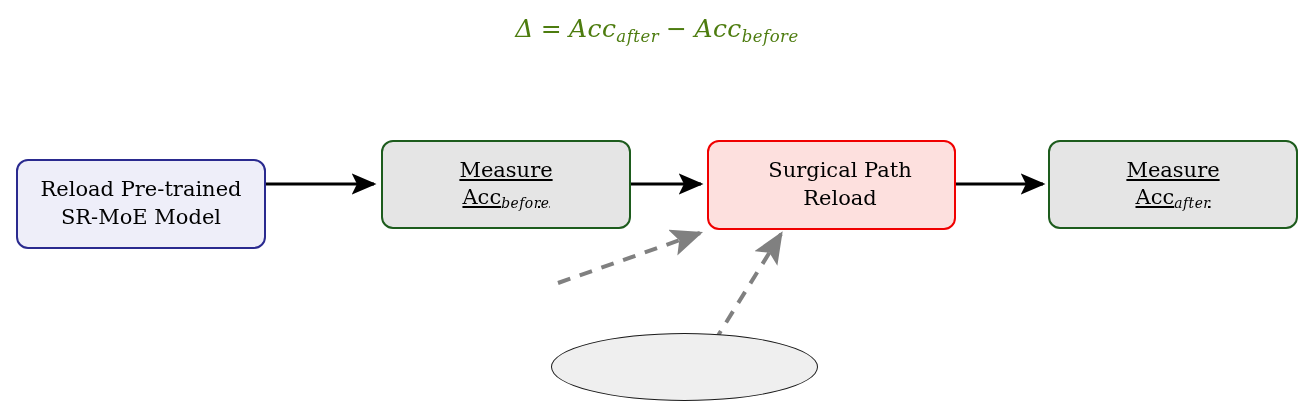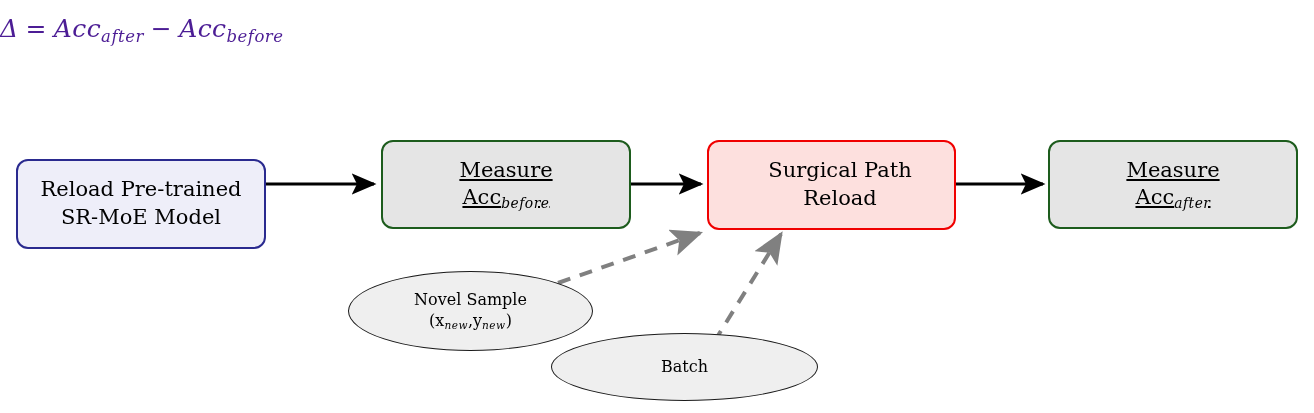--- a/index.html
+++ b/index.html
@@ -13,23 +13,24 @@
     height: 413px;
     background: #ffffff;
     overflow: hidden;
     font-family: "DejaVu Serif", "Liberation Serif", serif;
   }
   .equation {
     position: absolute;
     left: 0;
     top: 14px;
     width: 1314px;
+    text-align: center;
     font-family: "DejaVu Serif", "Liberation Serif", serif;
     font-size: 25px;
-    color: #4c1d95;
+    color: #4d7c0f;
     letter-spacing: 0.4px;
     white-space: nowrap;
   }
   .equation .var { font-style: italic; }
   .equation .op { padding: 0 7px; }
   sub.sb {
     font-style: italic;
     font-size: 0.66em;
     vertical-align: -0.28em;
     letter-spacing: 0.5px;
@@ -121,26 +122,19 @@
     </span>
   </div>
 
   <div class="node boxnode box-green" style="left:1048px; top:140px; width:250px; height:89px;">
     <span>
       <span class="line1">Measure</span>
       <span class="line2"><span class="var">Acc</span><sub class="sb">after</sub></span>
     </span>
   </div>
 
-  <div class="node ellipse" style="left:348px; top:271px; width:245px; height:80px;">
-    <span>
-      <span class="line1">Novel Sample</span>
-      <span class="line2"><span>(</span><span class="var">x</span><sub class="sb">new</sub><span>,</span><span class="var">y</span><sub class="sb">new</sub><span>)</span></span>
-    </span>
-  </div>
 
   <div class="node ellipse" style="left:551px; top:333px; width:267px; height:68px;">
     <span>
-      <span class="line2">Batch</span>
     </span>
   </div>
 
 </div>
 
 </body></html>

